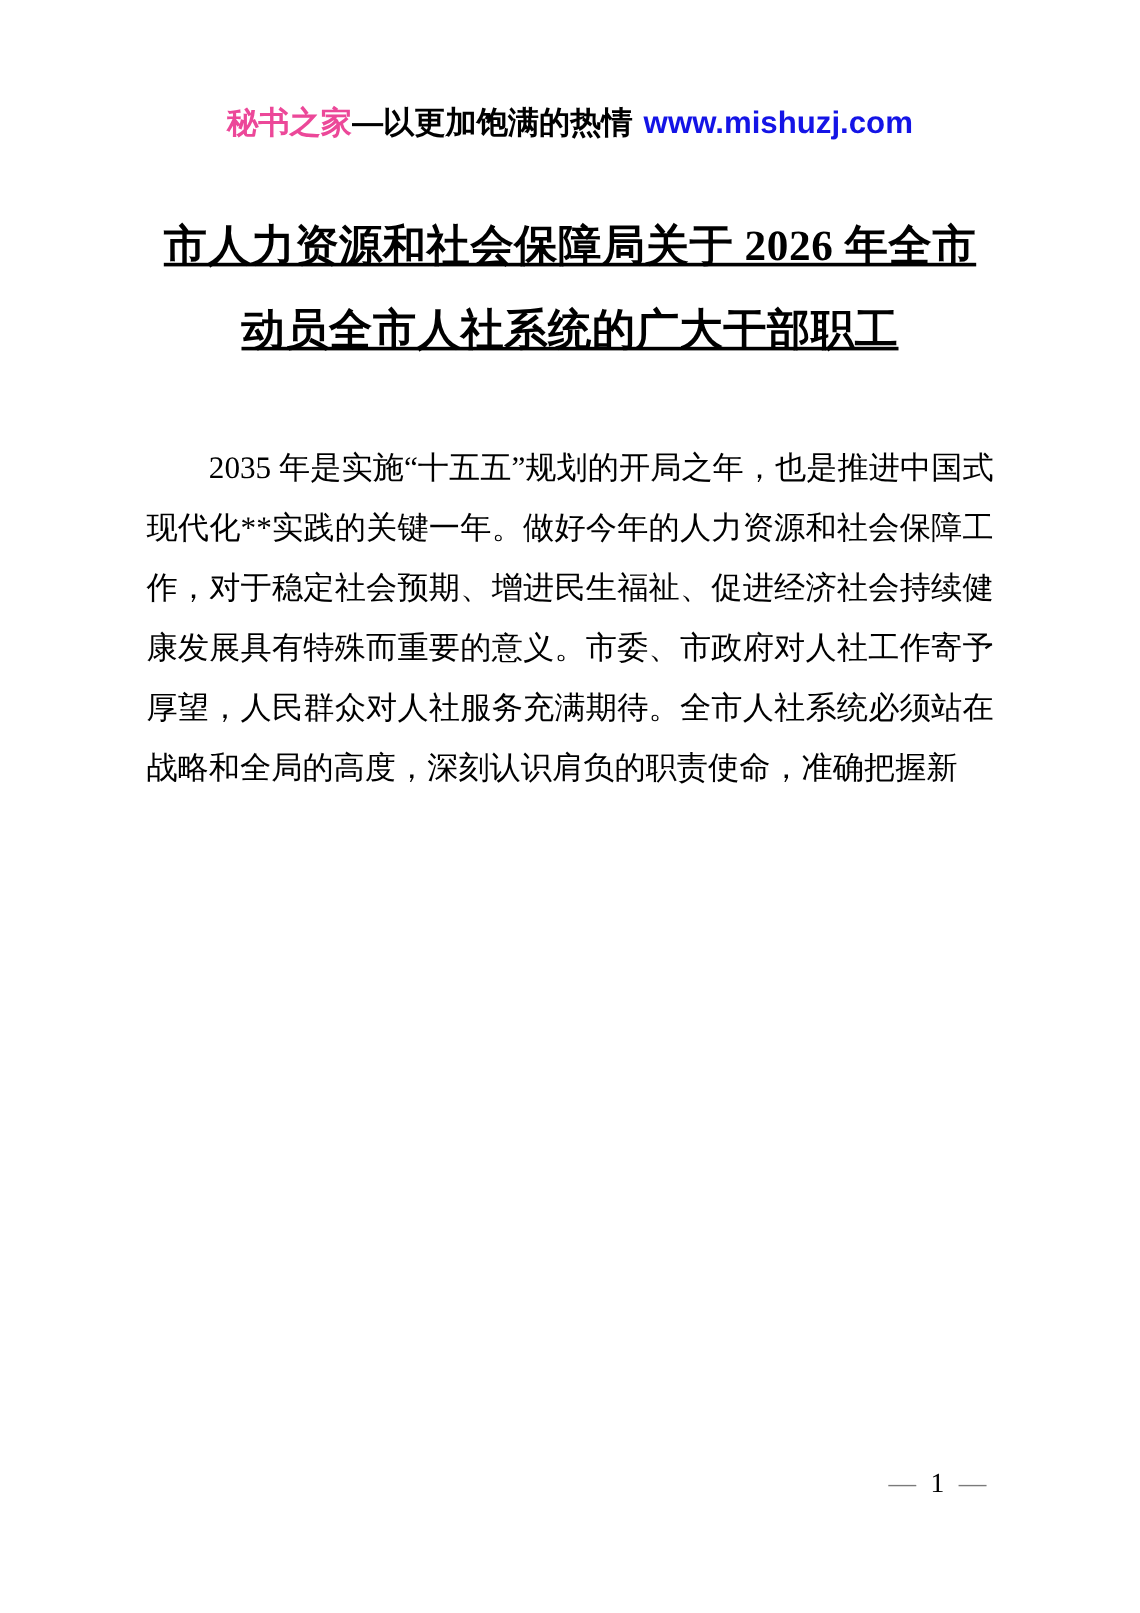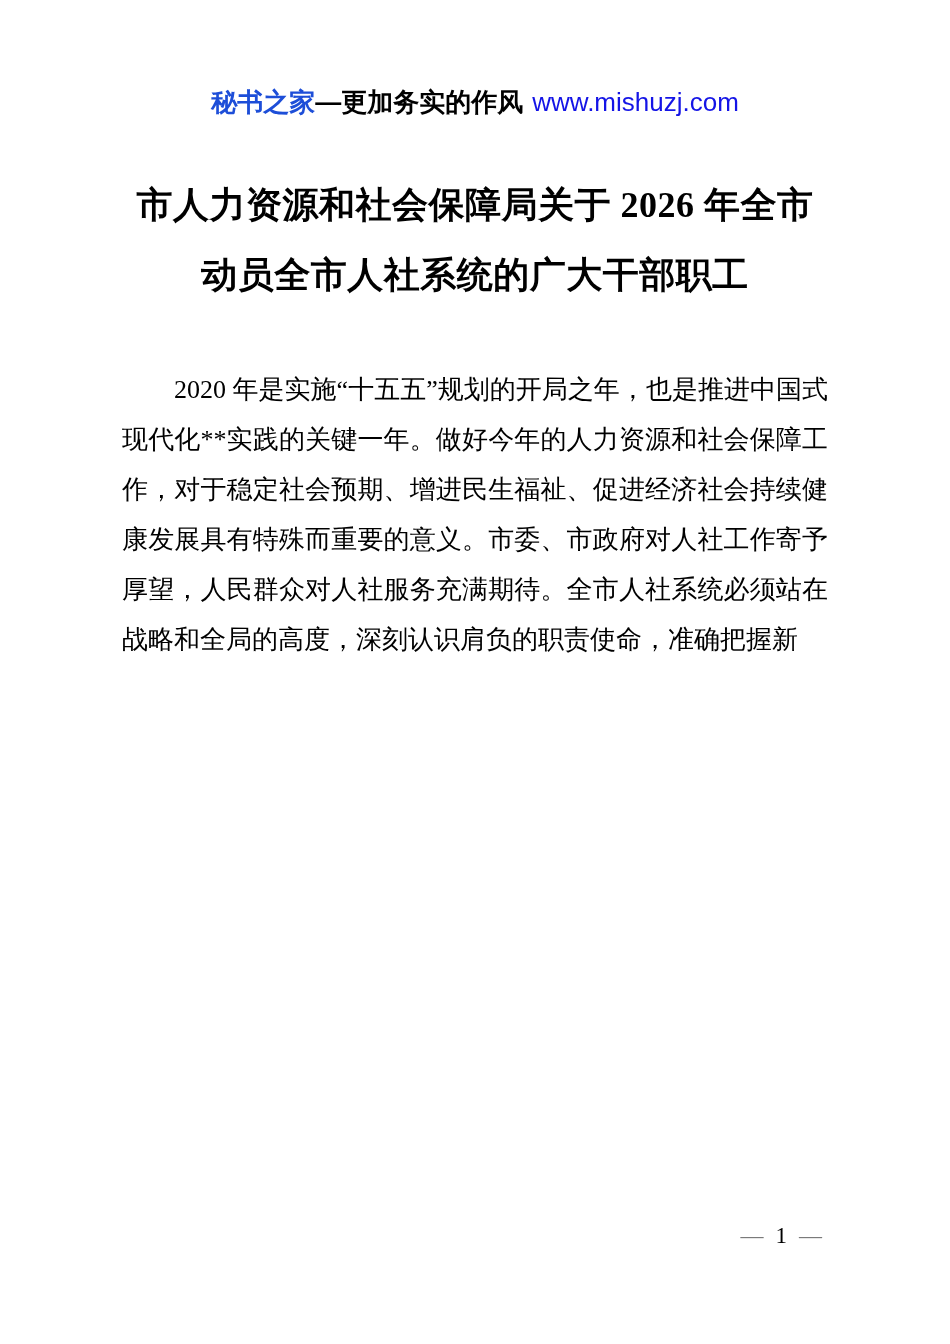--- a/index.html
+++ b/index.html
@@ -25,35 +25,36 @@
     font-family: "Liberation Sans", "DejaVu Sans", sans-serif;
     font-size: 26px;
     font-weight: 700;
     line-height: 36px;
     white-space: nowrap;
   }
   .header-banner .brand {  }
   .header-banner .tagline { color: #000000; }
   .header-banner .url {
     margin-left: 0.35em;
-    font-weight: 400;
+    font-weight: 700;
     text-decoration: none;
   }
   .doc-title {
     position: absolute;
     top: 170px;
     left: 0;
     right: 0;
     margin: 0;
     text-align: center;
     font-family: "Liberation Serif", "DejaVu Serif", serif;
     font-size: 36px;
     font-weight: 700;
     line-height: 70px;
     letter-spacing: 0.5px;
+    text-decoration: underline;
   }
   .doc-body {
     position: absolute;
     top: 365px;
     left: 122px;
     width: 706px;
     font-size: 26px;
     line-height: 50px;
     text-align: justify;
     text-justify: inter-ideograph;
@@ -77,29 +78,29 @@
     color: #000000;
     margin: 0 12px;
   }
 </style>
 </head>
 <body>
 
 <div class="page">
 
   <div class="header-banner">
-    <span class="brand" style="color: #1d4ed8;">秘书之家</span><span class="tagline">—更加务实的作风</span><span class="url" style="color: rgb(20, 20, 230);">www.mishuzj.com</span>
+    <span class="brand" style="color: #ec4899;">秘书之家</span><span class="tagline">—以更加饱满的热情</span><span class="url" style="color: rgb(20, 20, 230);">www.mishuzj.com</span>
   </div>
 
   <h1 class="doc-title">
     <div>市人力资源和社会保障局关于 2026 年全市</div>
     <div>动员全市人社系统的广大干部职工</div>
   </h1>
 
   <div class="doc-body">
-    <p class="indent">2020 年是实施“十五五”规划的开局之年，也是推进中国式现代化**实践的关键一年。做好今年的人力资源和社会保障工作，对于稳定社会预期、增进民生福祉、促进经济社会持续健康发展具有特殊而重要的意义。市委、市政府对人社工作寄予厚望，人民群众对人社服务充满期待。全市人社系统必须站在战略和全局的高度，深刻认识肩负的职责使命，准确把握新</p>
+    <p class="indent">2035 年是实施“十五五”规划的开局之年，也是推进中国式现代化**实践的关键一年。做好今年的人力资源和社会保障工作，对于稳定社会预期、增进民生福祉、促进经济社会持续健康发展具有特殊而重要的意义。市委、市政府对人社工作寄予厚望，人民群众对人社服务充满期待。全市人社系统必须站在战略和全局的高度，深刻认识肩负的职责使命，准确把握新</p>
   </div>
 
   <div class="page-footer">
     <span class="dash" style="color: rgb(122, 122, 122);">—</span><span class="num">1</span><span class="dash" style="color: rgb(122, 122, 122);">—</span>
   </div>
 
 </div>
 
 </body></html>

